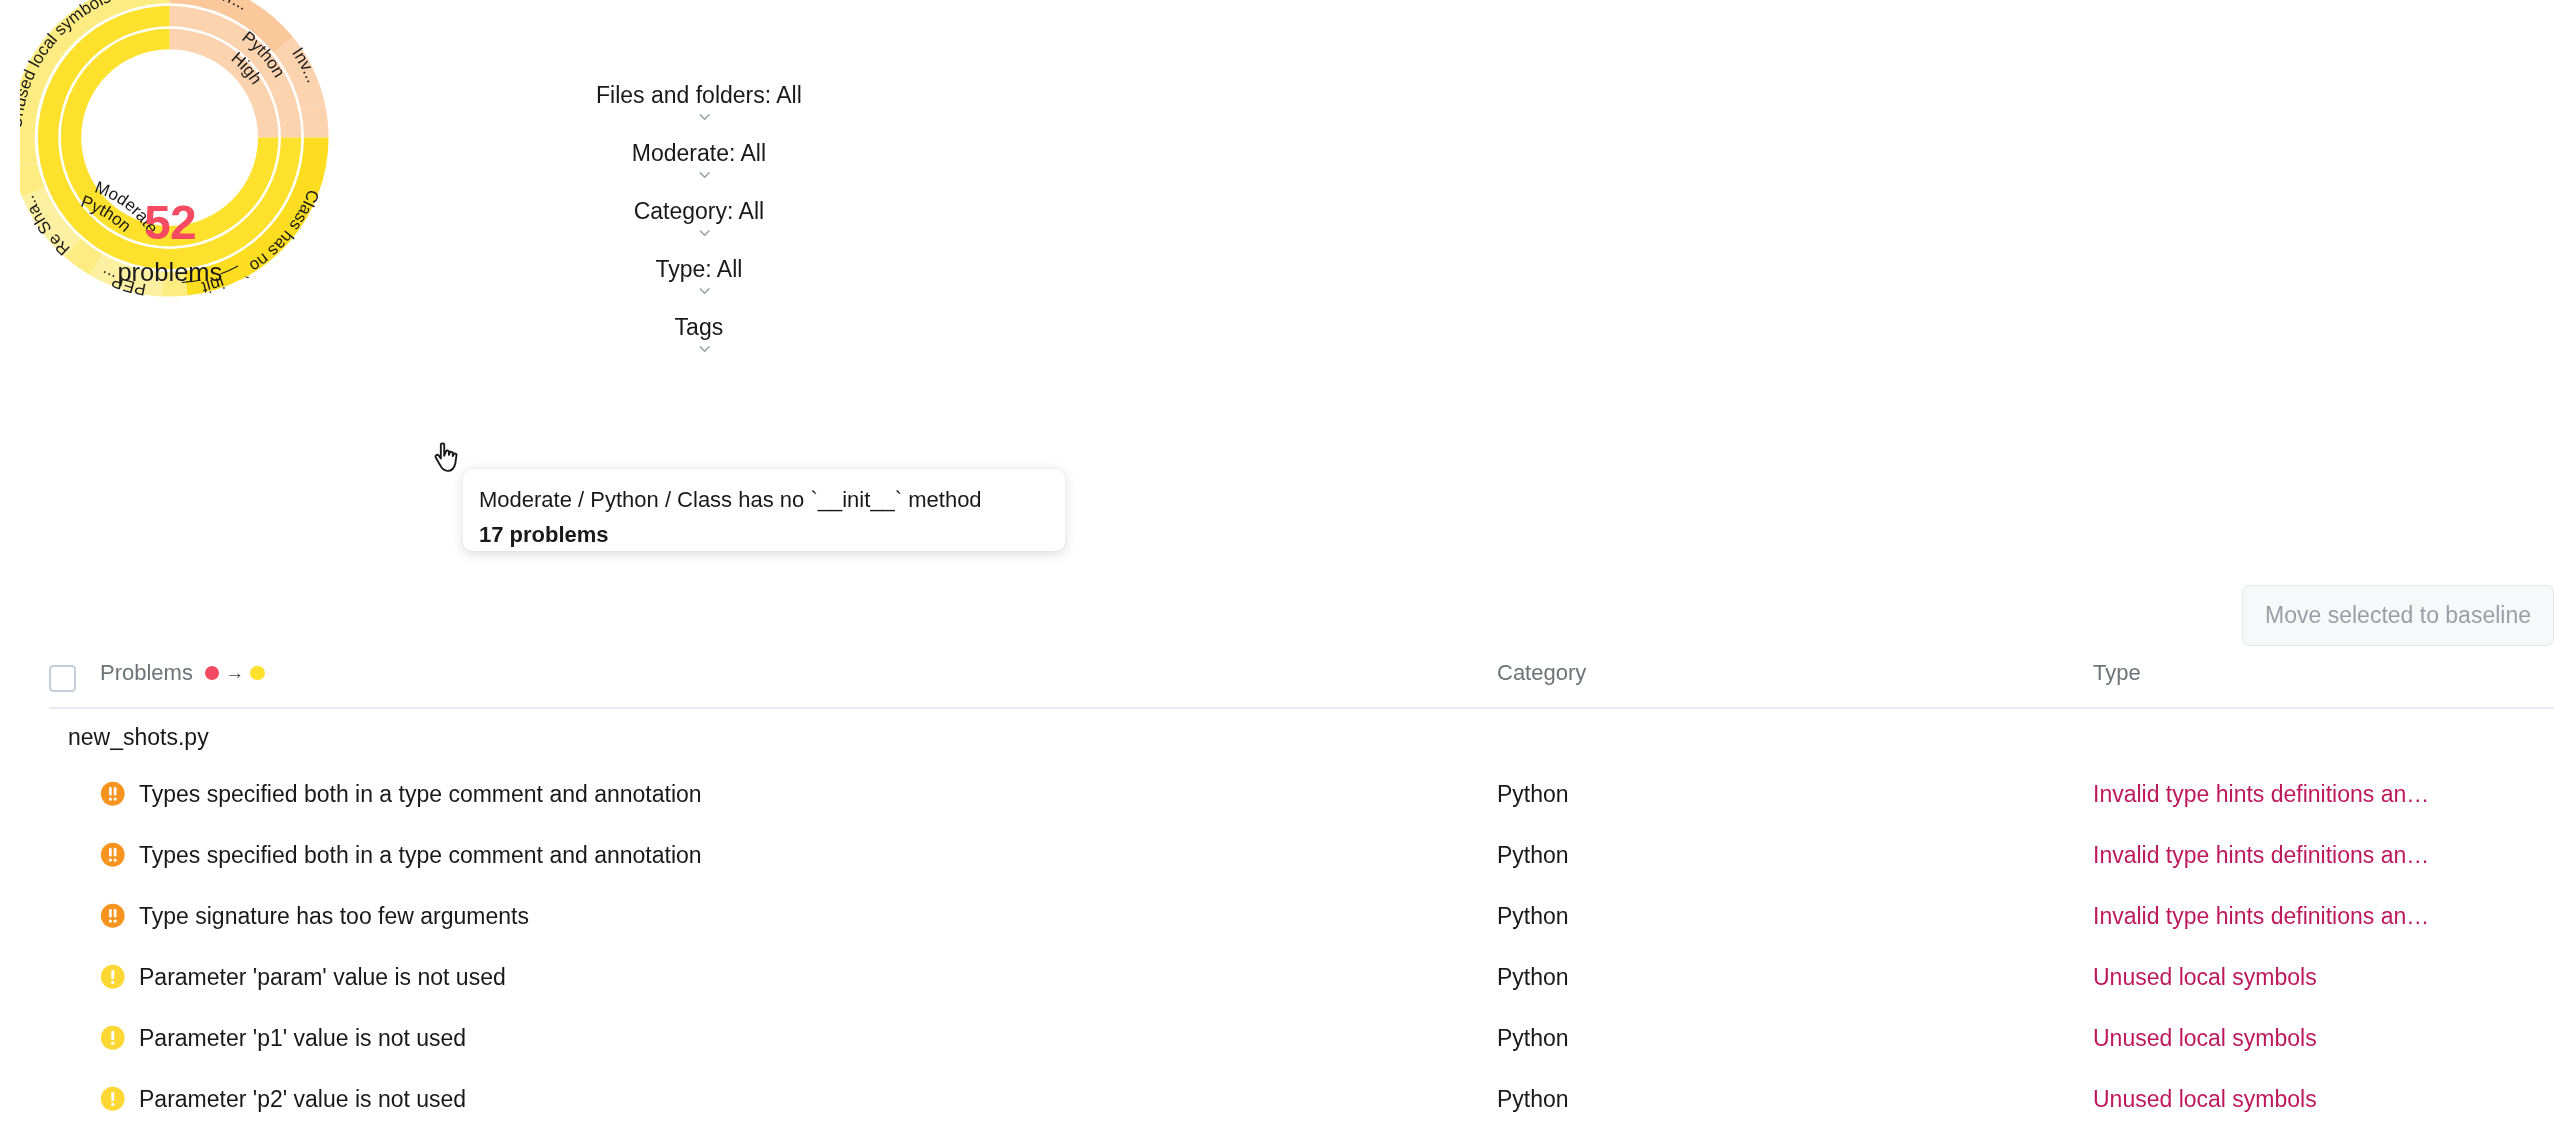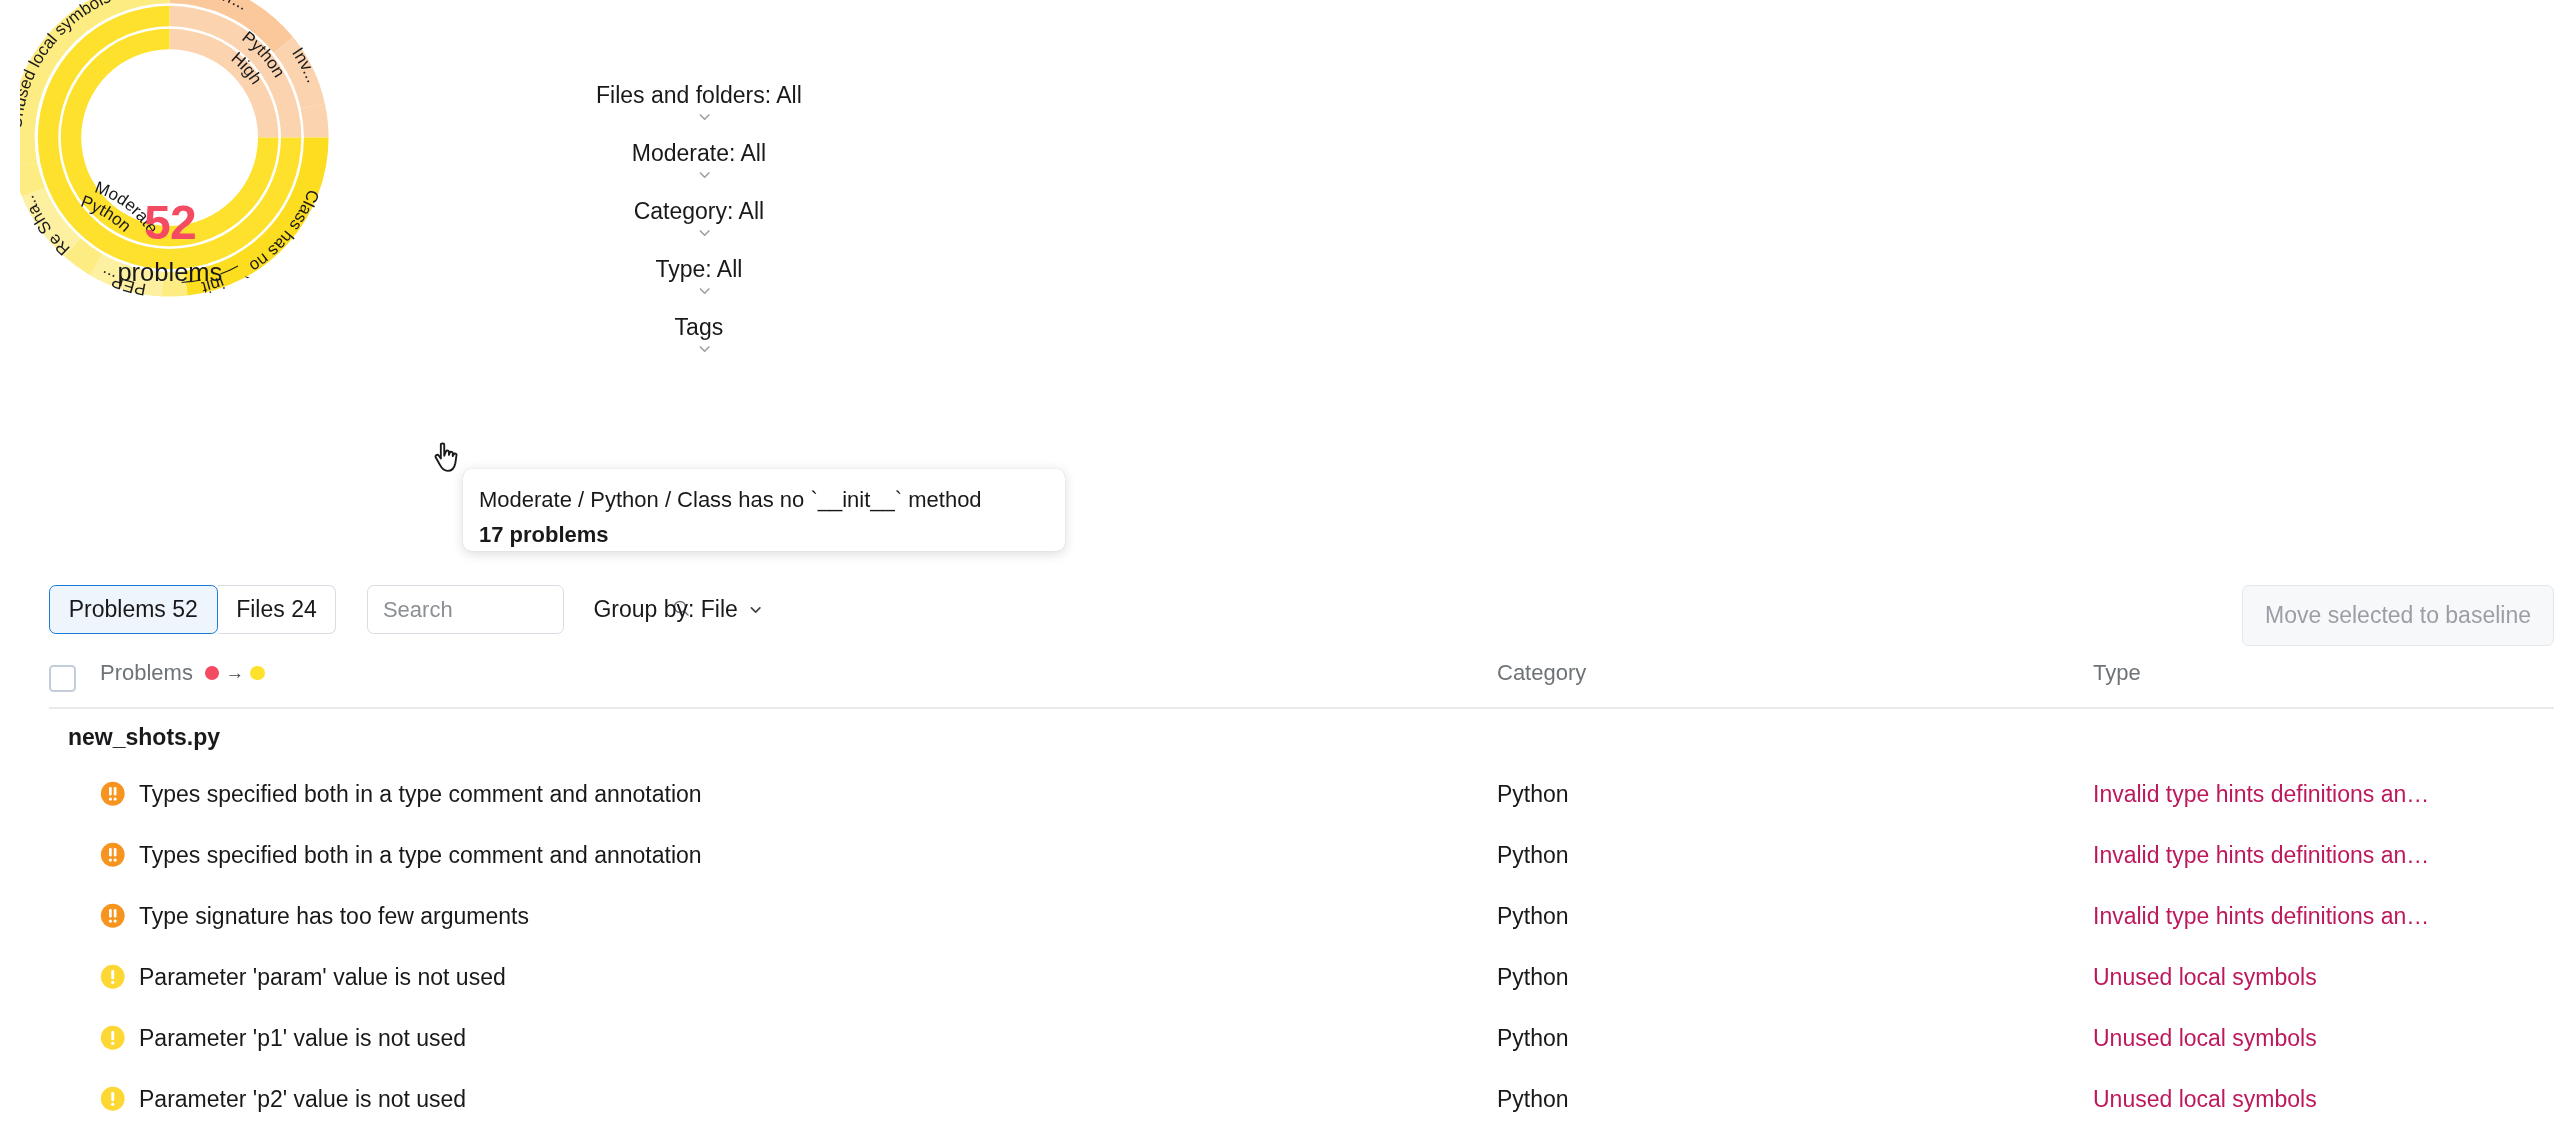--- a/index.html
+++ b/index.html
@@ -86,21 +86,21 @@
   .th { position: absolute; top: 5.1px; font-size: 22px; color: #6e7377; }
   .th-problems { left: 100px; display: flex; align-items: center; }
   .th-category { left: 1497px; }
   .th-type     { left: 2093px; }
   .sev-dot { width: 14.5px; height: 14.5px; border-radius: 50%; display: inline-block; }
   .sev-arrow { margin: 0 6px; font-size: 18.7px; color: #3f4246; line-height: 1; }
   .th-problems .dots { display: inline-flex; align-items: center; margin-left: 12px; }
 
   .file-group-header {
     position: relative; height: 56px; padding-left: 68px;
-    display: flex; align-items: center; font-size: 23px; font-weight: bold; color: #19191c;
+    display: flex; align-items: center; font-size: 23px; font-weight: normal; color: #19191c;
   }
   .problem-row { position: relative; height: 61px; }
   .problem-row .sev-icon { position: absolute; left: 100px; top: 16px; width: 25.5px; height: 25.5px; }
   .problem-row .p-name { position: absolute; left: 139px; top: 16px; font-size: 23px; color: #19191c; white-space: nowrap; }
   .problem-row .p-category { position: absolute; left: 1497px; top: 16px; font-size: 23px; color: #19191c; }
   .problem-row .p-type { position: absolute; left: 2093px; top: 16px; font-size: 23px; color: #be185d; white-space: nowrap; text-align: center; }
 </style>
 </head>
 <body>
 
@@ -206,45 +206,20 @@
     <div class="filter-row">
       <span>Tags</span>
       <span class="chev">
         <svg width="15.3" height="15.3" viewBox="0 0 18 18">
             <path d="M4 7 L9 12 L14 7" fill="none" stroke="#9aa0a6" stroke-width="1.9" stroke-linecap="round" stroke-linejoin="round"></path>
           </svg>
       </span>
     </div>
   </div>
 
-  <div id="list-toolbar">
-    <div class="seg-group">
-      <div class="seg-btn first active">Problems 52</div>
-      <div class="seg-btn last">Files 24</div>
-    </div>
-
-    <div id="search-box">
-      <input type="text" placeholder="Search" style="">
-      <span>
-        <svg width="20.4" height="20.4" viewBox="0 0 24 24">
-            <circle cx="10.5" cy="10.5" r="6.5" fill="none" stroke="#6e7377" stroke-width="1.8"></circle>
-            <line x1="15.3" y1="15.3" x2="20" y2="20" stroke="#6e7377" stroke-width="1.8" stroke-linecap="round"></line>
-          </svg>
-      </span>
-    </div>
-
-    <div id="group-by-control">
-      <span>Group by: File</span>
-      <span class="chev">
-        <svg width="15.3" height="15.3" viewBox="0 0 18 18">
-            <path d="M4 7 L9 12 L14 7" fill="none" stroke="#3f4246" stroke-width="2" stroke-linecap="round" stroke-linejoin="round"></path>
-          </svg>
-      </span>
-    </div>
-  </div>
 
   <div id="move-to-baseline-button">Move selected to baseline</div>
 
   <div id="problems-table">
     <div class="tbl-head">
       <div id="select-all-checkbox"></div>
       <div class="th th-problems">
         <span>Problems</span>
         <span class="dots">
           <span class="sev-dot" style="background:#f54b62"></span>

